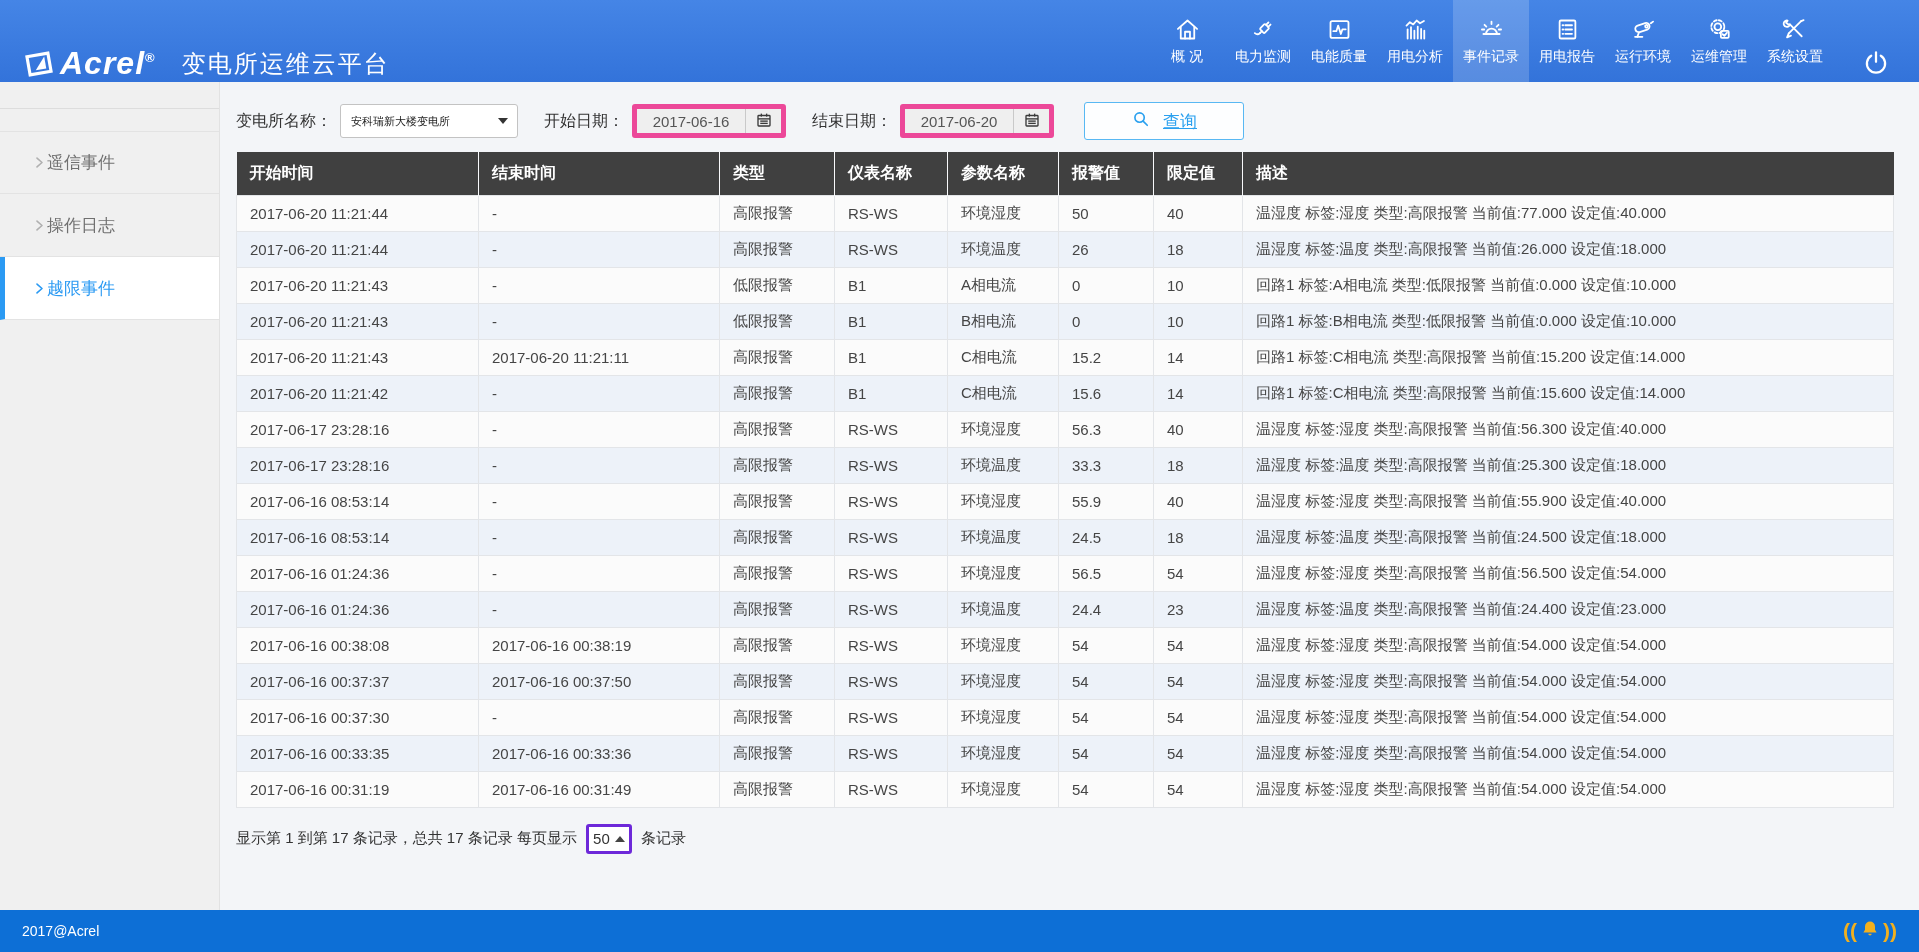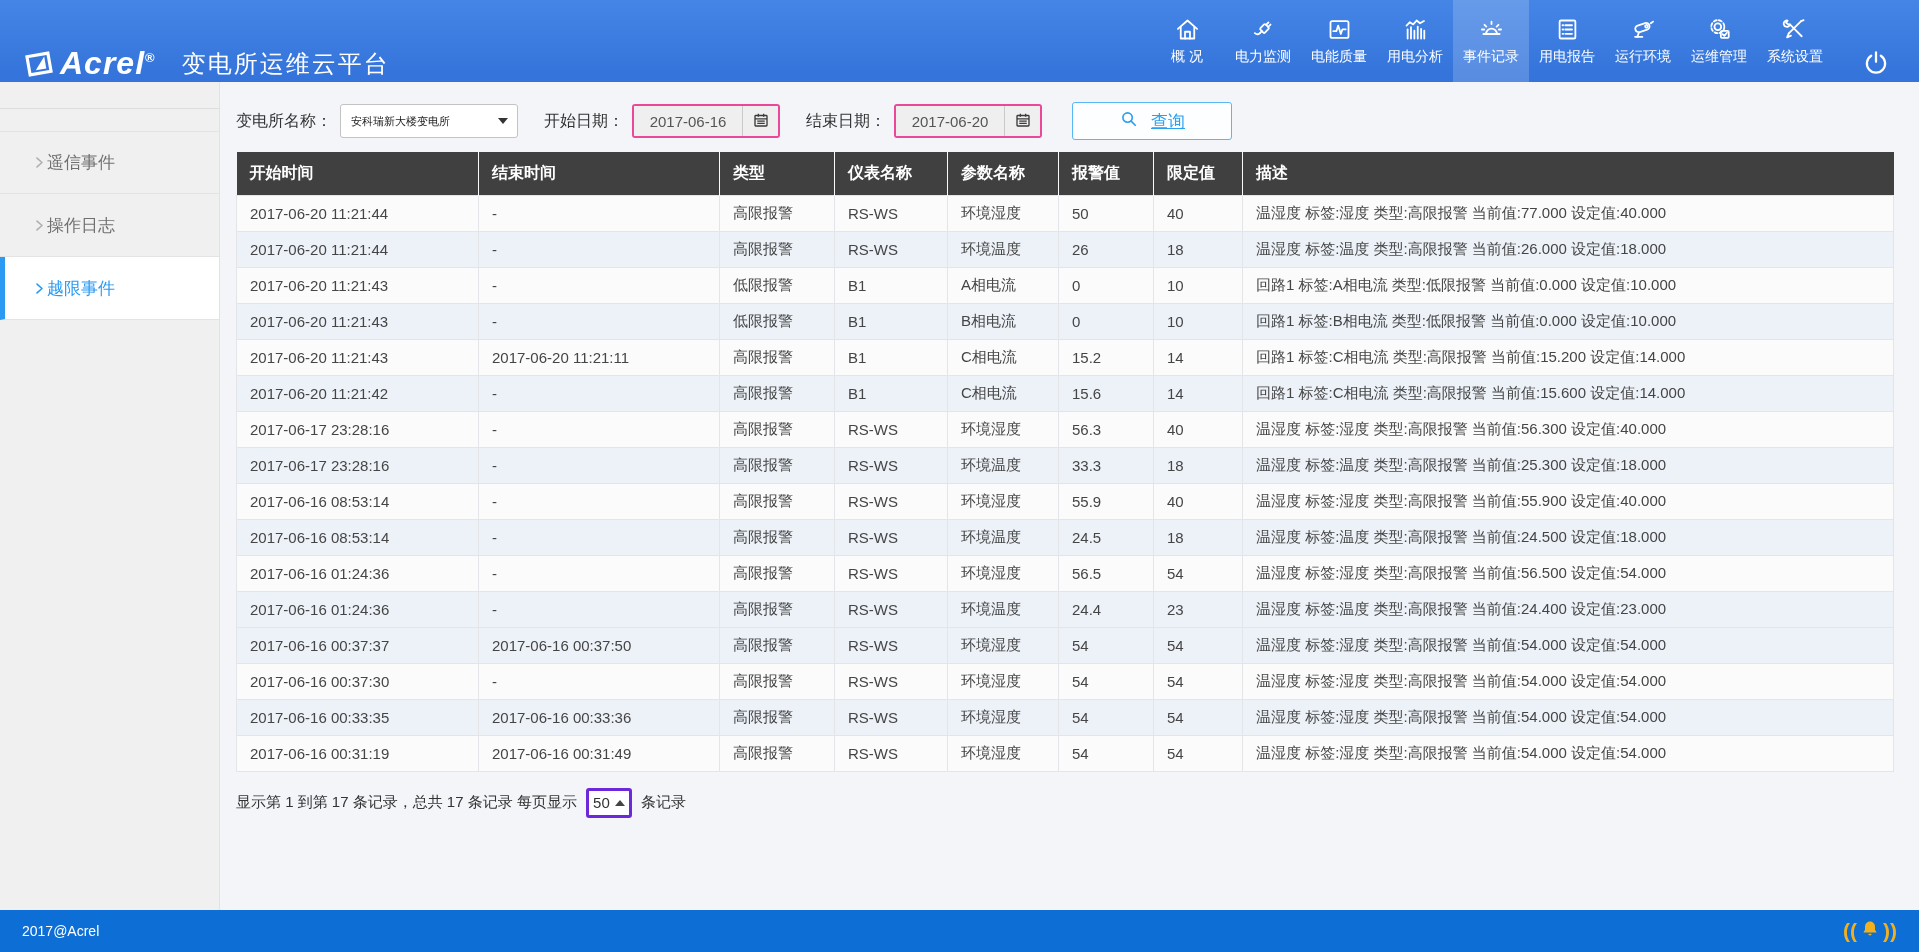--- a/index.html
+++ b/index.html
@@ -41,21 +41,21 @@
 
   
   .filter-bar { display:flex; align-items:center; font-size:16px; color:#333; }
   .f-label { white-space:nowrap; }
   .select-box { width:178px; height:34px; margin-left:8px; background:#fff;
     border:1px solid #c3c3c3; border-radius:3px; display:flex; align-items:center;
     justify-content:space-between; padding:0 9px 0 10px; font-size:11px; color:#222; cursor:pointer; }
   .caret-down { width:0; height:0; border-left:5px solid transparent;
     border-right:5px solid transparent; border-top:6px solid #333; }
   .gap { width:26px; }
-  .date-group { display:flex; margin-left:8px; border:2px solid #ec4899; border-radius:3px;
+  .date-group { display:flex; margin-left:8px; border:5px solid #ec4899; border-radius:3px;
     overflow:hidden; height:34px; background:#efefef; }
   .date-input { width:108px; height:100%; background:#efefef; border:none; text-align:center;
     font-size:15px; color:#555; font-family:inherit; outline:none; }
   .cal-btn { width:36px; background:#efefef; border:none; border-left:1px solid #c9c9c9;
     display:flex; align-items:center; justify-content:center; color:#3a3a3a; cursor:pointer; }
   .cal-btn svg { width:18px; height:18px; }
   .search-btn { margin-left:30px; width:160px; height:38px; background:#fdfeff;
     border:1px solid #58b8f3; border-radius:3px; display:flex; align-items:center;
     justify-content:center; gap:12px; color:#2aa0ef; font-size:17px; cursor:pointer;text-decoration:underline; }
   .search-btn svg { width:20px; height:20px; }
@@ -445,20 +445,30 @@
           <tr class="r-even">
             <td>2017-06-16 01:24:36</td>
             <td>-</td>
             <td>高限报警</td>
             <td>RS-WS</td>
             <td>环境温度</td>
             <td>24.4</td>
             <td>23</td>
             <td>温湿度 标签:温度 类型:高限报警 当前值:24.400 设定值:23.000</td>
           </tr>
+          <tr class="r-odd">
+            <td>2017-06-16 00:38:08</td>
+            <td>2017-06-16 00:38:19</td>
+            <td>高限报警</td>
+            <td>RS-WS</td>
+            <td>环境湿度</td>
+            <td>54</td>
+            <td>54</td>
+            <td>温湿度 标签:湿度 类型:高限报警 当前值:54.000 设定值:54.000</td>
+          </tr>
           <tr class="r-even">
             <td>2017-06-16 00:37:37</td>
             <td>2017-06-16 00:37:50</td>
             <td>高限报警</td>
             <td>RS-WS</td>
             <td>环境湿度</td>
             <td>54</td>
             <td>54</td>
             <td>温湿度 标签:湿度 类型:高限报警 当前值:54.000 设定值:54.000</td>
           </tr>

